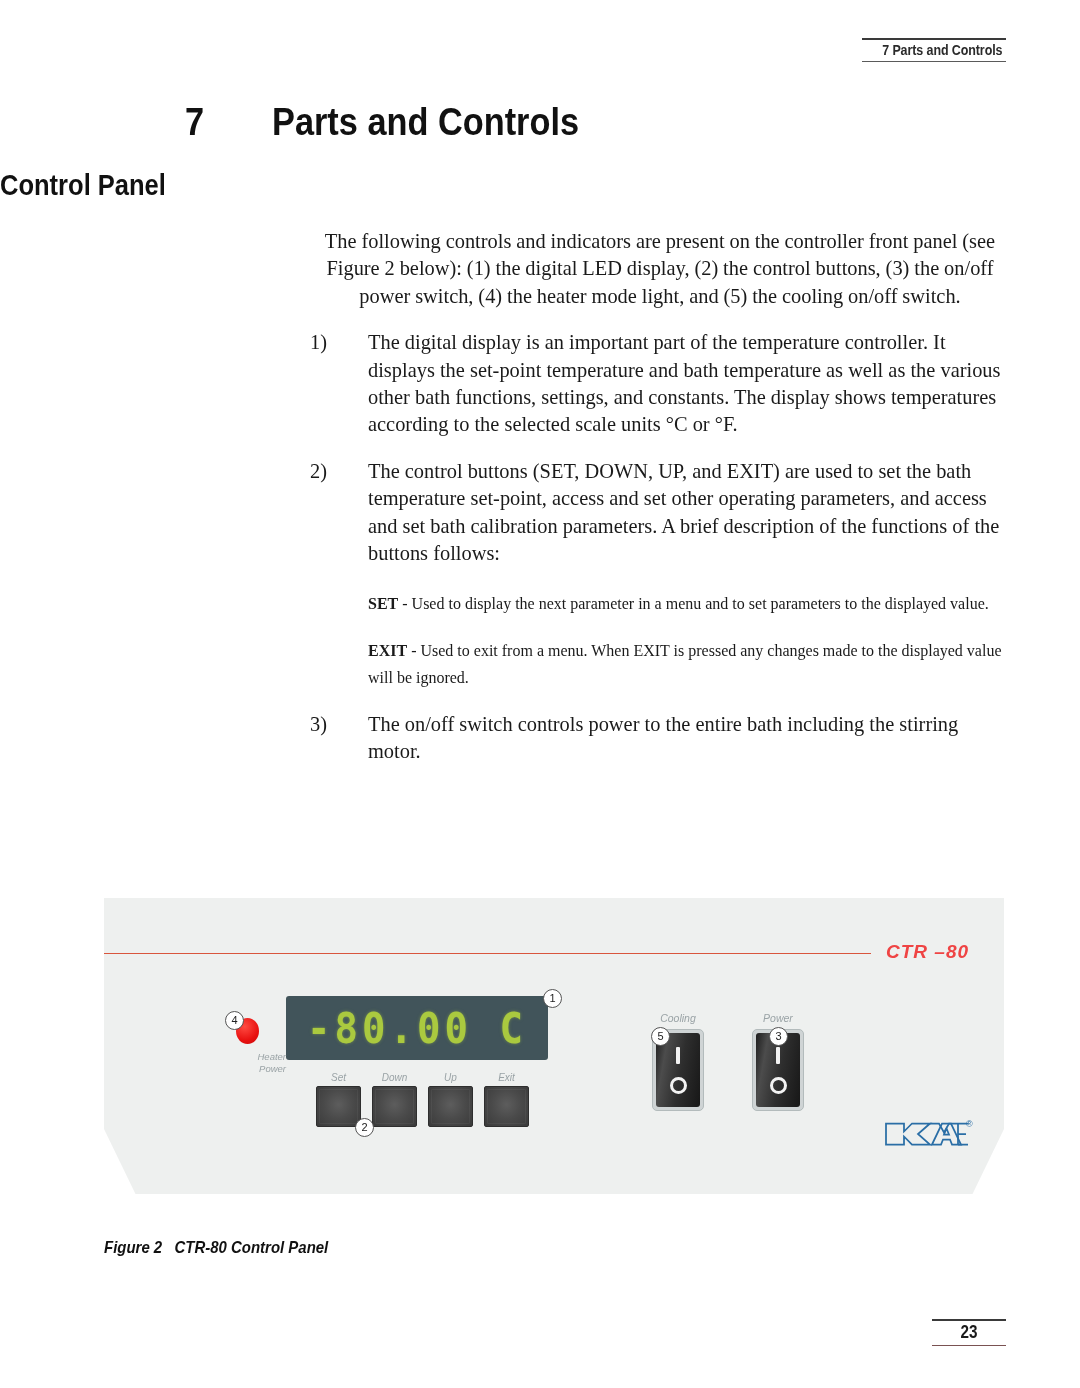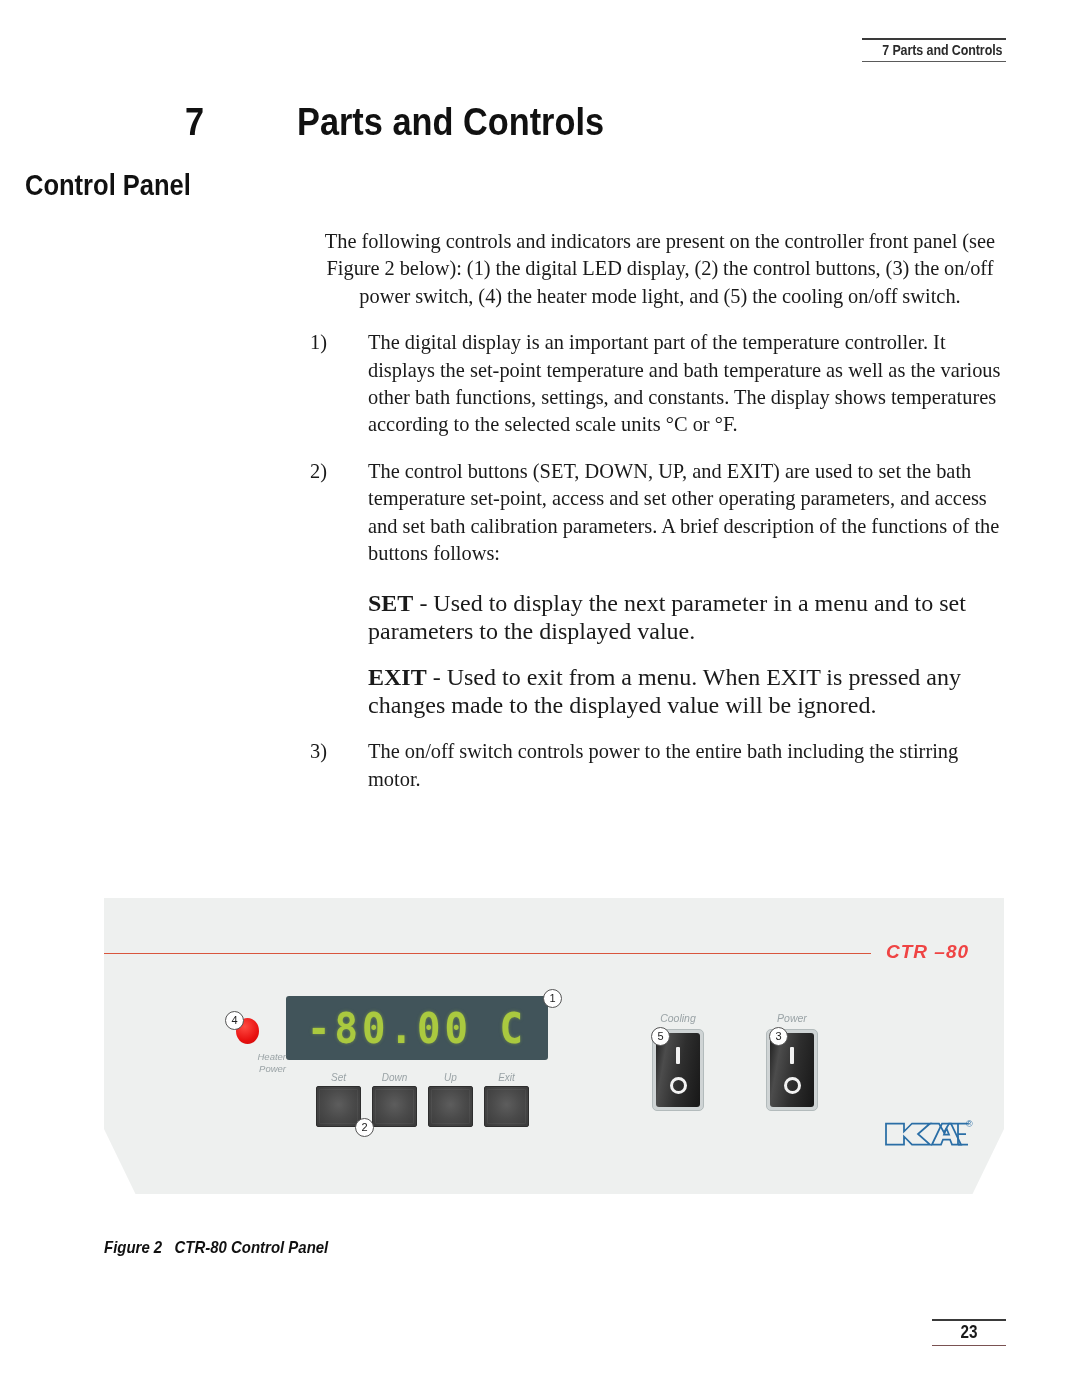--- a/index.html
+++ b/index.html
@@ -53,21 +53,21 @@
     display: flex;
   }
   .h1-row { top: 100px; }
   .h2-row { top: 168px; }
 
   .num-col {
     width: 272px;
     text-align: left;
     padding-left: 185px;
   }
-  .title-col { flex: 1; margin-left: 25px; }
+  .title-col { flex: 1; }
 
   .h1-num, .h1-title {
     font-family: "Liberation Sans Narrow", "Liberation Sans", sans-serif;
     font-weight: bold;
     font-size: 39px;
     line-height: 44px;
     color: #111;
     transform: scaleX(0.88);
     transform-origin: left center;
     display: inline-block;
@@ -109,21 +109,21 @@
     font-size: 20.4px;
     line-height: 27.4px;
   }
   .numitem .itembody {
     flex: 1;
     font-size: 20.4px;
     line-height: 27.4px;
   }
   .subdef {
     margin-left: 58px;
-    font-size: 24px;
+    font-size: 16px;
     line-height: 27.4px;
     margin-bottom: 19px;
   }
   .subdef b { font-weight: bold; }
   .gap-sm { height: 4px; }
 
   
   .figure-wrap {
     position: absolute;
     left: 0;
@@ -238,21 +238,21 @@
     border: 1px solid rgba(255,255,255,0.05);
     border-radius: 1px;
   }
 
   
   .rocker-group {
     position: absolute;
     left: 652px;
     top: 1012px;
     display: flex;
-    gap: 62px;
+    gap: 48px;
   }
   .rocker-cell { width: 52px; }
   .rocker-label {
     text-align: center;
     font-family: "Liberation Sans", sans-serif;
     font-style: italic;
     font-size: 10.5px;
     color: #9aa3a6;
     margin-bottom: 5px;
   }

